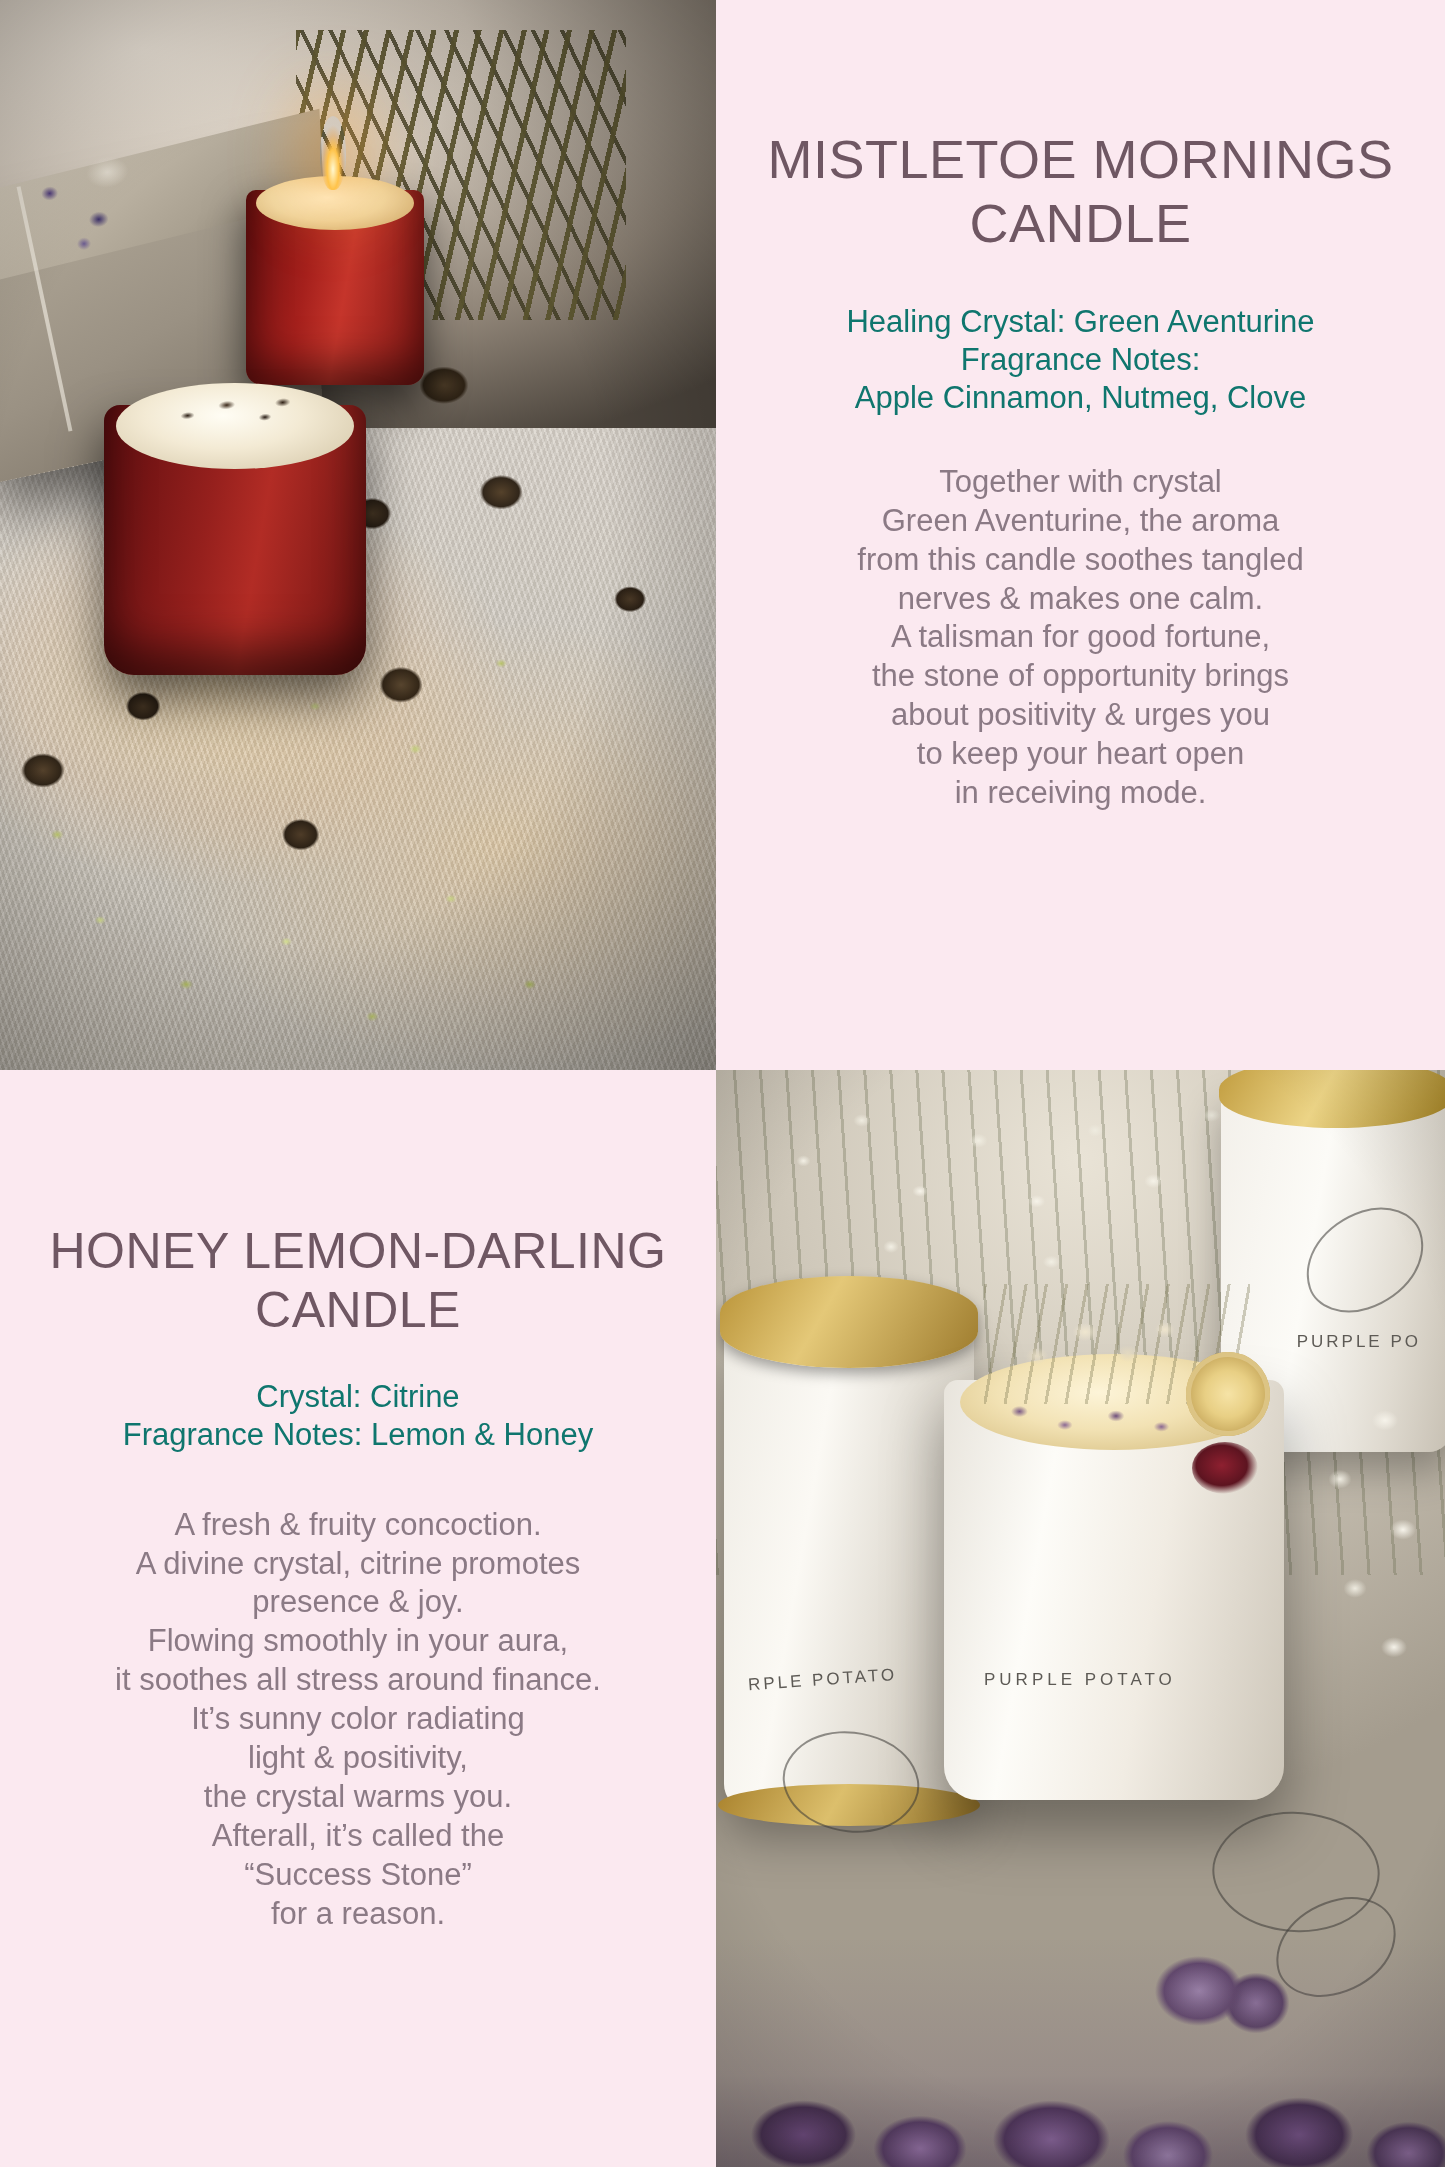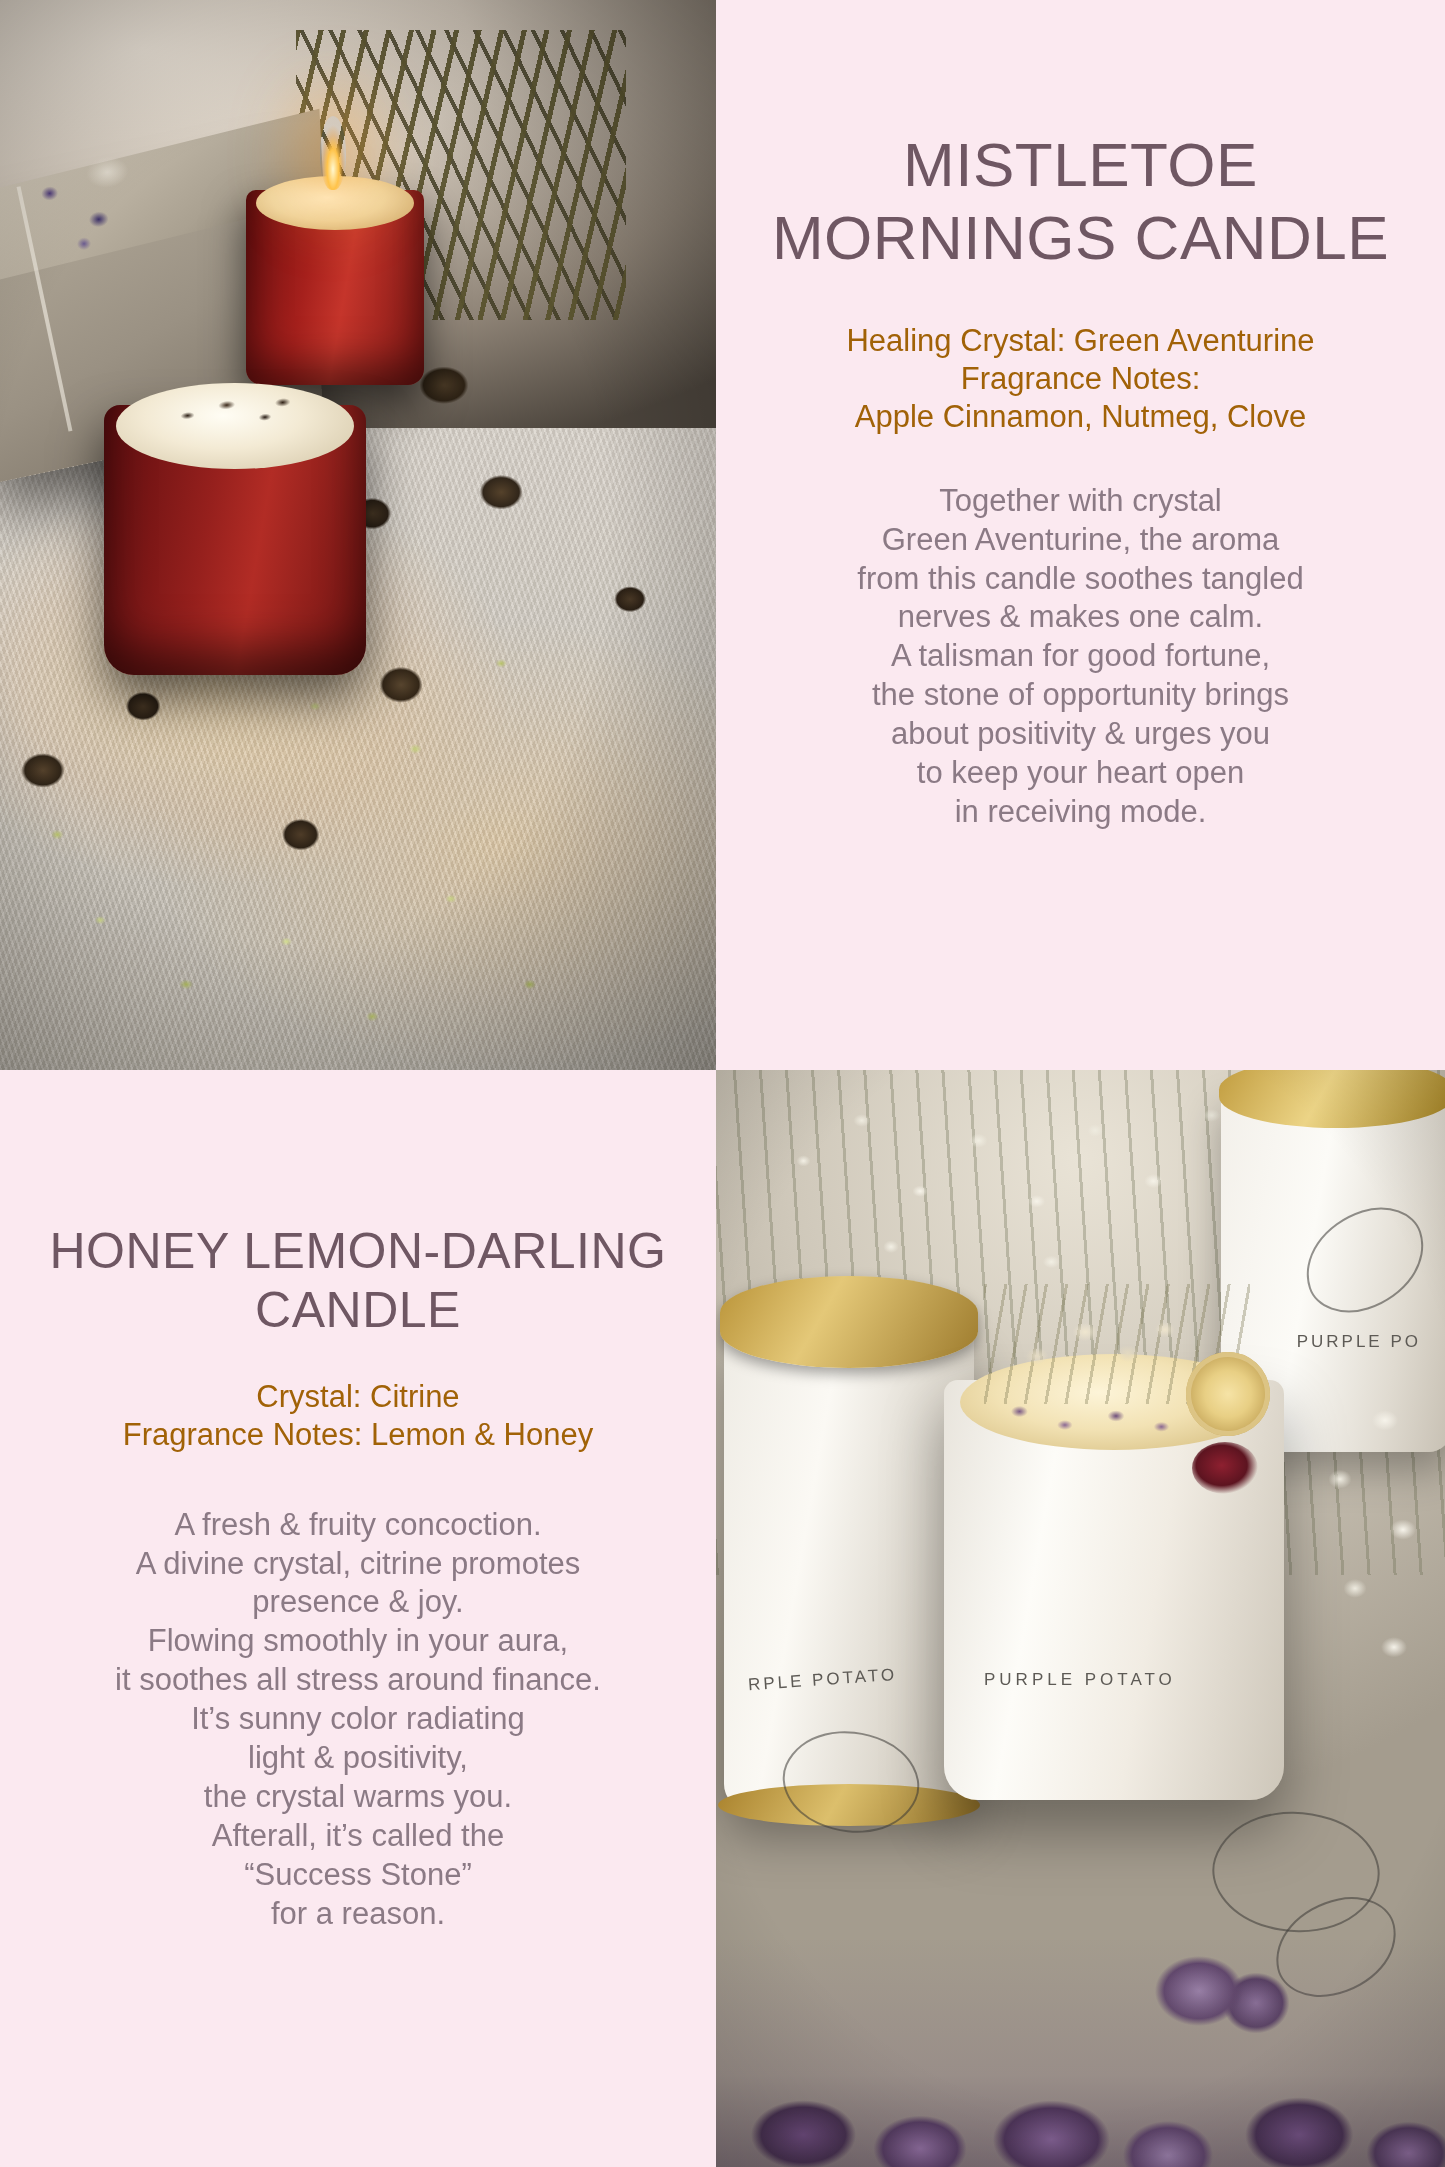--- a/index.html
+++ b/index.html
@@ -36,39 +36,39 @@
     color: #6f5763;
     font-size: 45px;
     line-height: 1.18;
     letter-spacing: 0.5px;
     text-align: center;
     font-weight: normal;
     margin: 0;
     padding: 0 18px;
   }
   .panel-block {
-    color: #a16207;
+    color: #0f766e;
     font-size: 31px;
     line-height: 1.22;
     text-align: center;
     padding: 0 14px;
     white-space: pre-line;
   }
   .panel-body {
     color: #8b7a85;
     font-size: 31px;
     line-height: 1.255;
     text-align: center;
     padding: 0 14px;
     white-space: pre-line;
   }
 
   
   .tr-panel { padding-top: 128px; }
-  .tr-panel .panel-title { font-size: 62px; }
+  .tr-panel .panel-title { font-size: 54px; }
   .tr-panel .panel-block { margin-top: 48px; }
   .tr-panel .panel-body  { margin-top: 46px; }
 
   
   .bl-panel { padding-top: 152px; }
   .bl-panel .panel-title { font-size: 50px; }
   .bl-panel .panel-block { margin-top: 38px; }
   .bl-panel .panel-body  { margin-top: 52px; }
 
   

